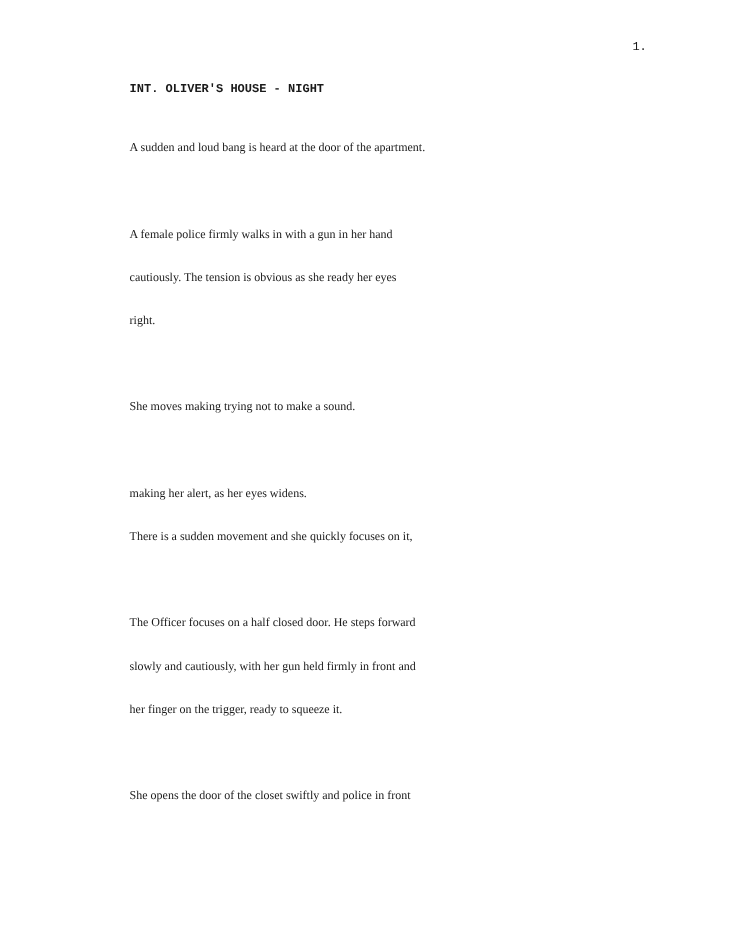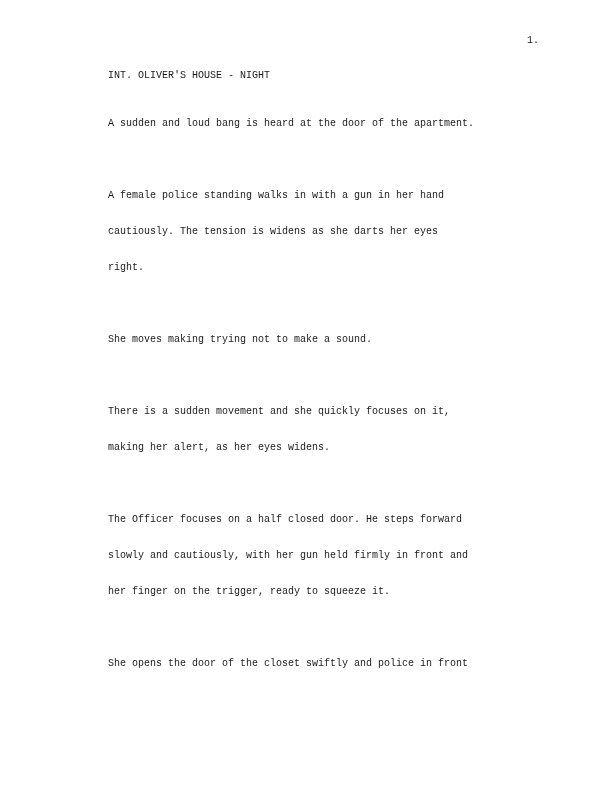--- a/index.html
+++ b/index.html
@@ -5,46 +5,46 @@
     html, body { margin: 0; padding: 0; background: #ffffff; }
     body { width: 612px; height: 792px; position: relative; overflow: hidden; }
     .page {
       position: absolute; left: 0; top: 0; width: 612px; height: 792px;
       background: #ffffff; color: #1a1a1a;
       font-family: "Liberation Mono", "DejaVu Sans Mono", monospace;
       font-size: 10px; line-height: 12px;
     }
     .page-number { position: absolute; top: 35px; left: 527px; white-space: pre; }
     .content { position: absolute; left: 108px; top: 70px; width: 440px; }
-    .scene-heading { font-weight: normal; white-space: pre; margin: 0 0 12px 0; }
-    .action { margin: 0 0 12px 0; white-space: pre; }
+    .scene-heading { font-weight: bold; white-space: pre; margin: 0 0 12px 0; }
+    .action { margin: 0 0 12px 0; white-space: pre; font-family: Liberation Serif, serif; }
     .action .line { display: block; }
   </style>
 </head>
 <body>
 
 <div class="page">
   <div class="page-number">1.</div>
   <div class="content">
     <div class="scene-heading">INT. OLIVER'S HOUSE - NIGHT</div>
 
     <div class="action">
       <span class="line">A sudden and loud bang is heard at the door of the apartment.</span>
     </div>
     <div class="action">
-      <span class="line">A female police standing walks in with a gun in her hand</span>
-      <span class="line">cautiously. The tension is widens as she darts her eyes</span>
+      <span class="line">A female police firmly walks in with a gun in her hand</span>
+      <span class="line">cautiously. The tension is obvious as she ready her eyes</span>
       <span class="line">right.</span>
     </div>
     <div class="action">
       <span class="line">She moves making trying not to make a sound.</span>
     </div>
     <div class="action">
+      <span class="line">making her alert, as her eyes widens.</span>
       <span class="line">There is a sudden movement and she quickly focuses on it,</span>
-      <span class="line">making her alert, as her eyes widens.</span>
     </div>
     <div class="action">
       <span class="line">The Officer focuses on a half closed door. He steps forward</span>
       <span class="line">slowly and cautiously, with her gun held firmly in front and</span>
       <span class="line">her finger on the trigger, ready to squeeze it.</span>
     </div>
     <div class="action">
       <span class="line">She opens the door of the closet swiftly and police in front</span>
       
     </div>

